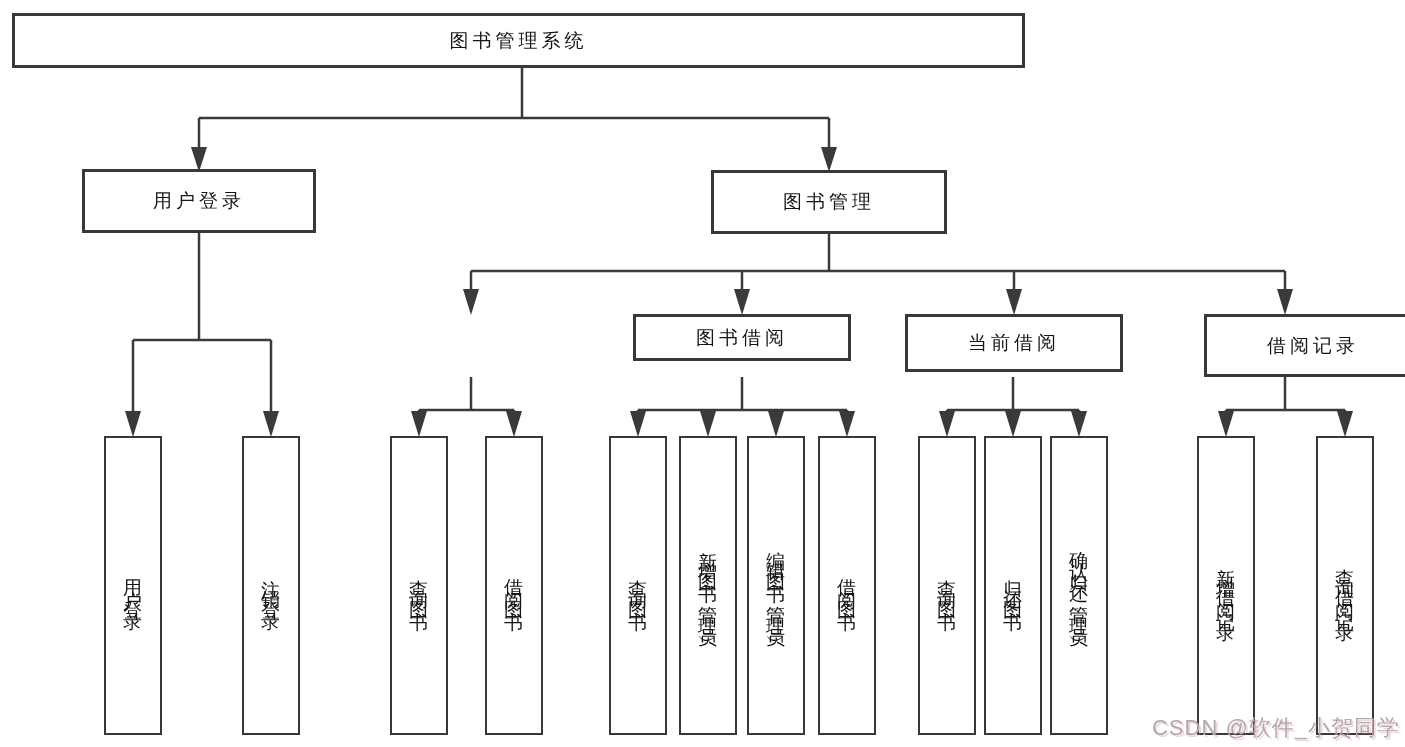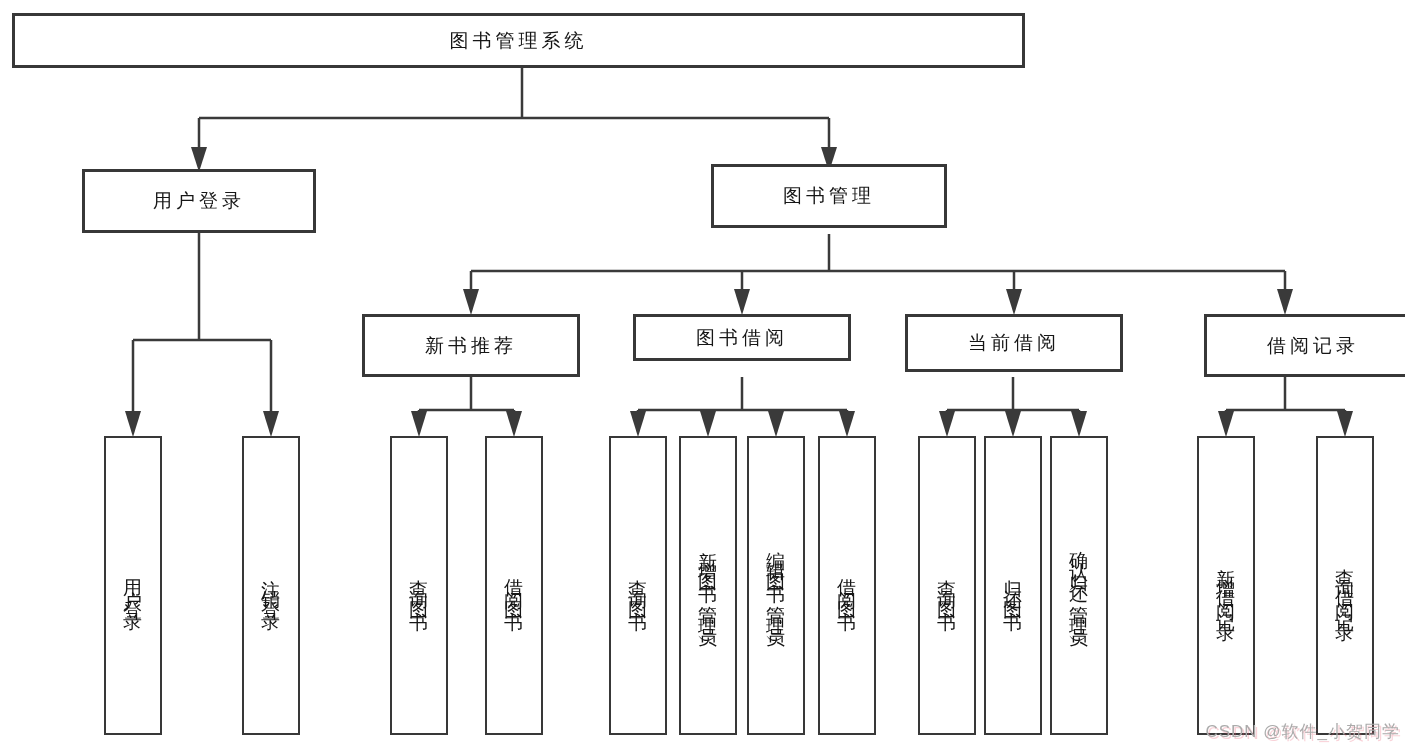--- a/index.html
+++ b/index.html
@@ -15,21 +15,21 @@
     border:3px solid #383838;display:flex;align-items:center;justify-content:center;
     font-size:19px;letter-spacing:4px;color:#161616;white-space:nowrap;z-index:2;
   }
   .leaf{border-width:2px;}
   .leaf .v{
     writing-mode:vertical-rl;text-orientation:mixed;
     font-size:19px;letter-spacing:11px;line-height:1;white-space:normal;
   }
   .watermark{
     position:absolute;right:5px;bottom:4px;z-index:3;
-    font-size:17px;letter-spacing:1px;color:#ababab;
+    font-size:22px;letter-spacing:1px;color:#ababab;
     text-shadow:2px 2px 0 rgba(233,94,116,0.28);
   }
 </style>
 </head>
 <body>
 
 <div class="stage">
 
   <svg class="connectors" viewBox="0 0 1405 747">
     <g>
@@ -70,23 +70,22 @@
     <g>
       <path d="M1285 377 V410 M1226 410 H1345 M1226 410 V413 M1345 410 V413"></path>
       <polygon points="1218,411 1234,411 1226,437"></polygon>
       <polygon points="1337,411 1353,411 1345,437"></polygon>
     </g>
   </svg>
 
   <div class="node" style="left:12px;top:13px;width:1013px;height:55px">图书管理系统</div>
 
   <div class="node" style="left:82px;top:169px;width:234px;height:64px">用户登录</div>
-  <div class="node" style="left:711px;top:164px;width:236px;height:64px">图书管理</div>
+  <div class="node" style="left:711px;top:170px;width:236px;height:64px">图书管理</div>
 
-  <div class="node" style="left:362px;top:314px;width:218px;height:63px">新书推荐</div>
   <div class="node" style="left:633px;top:314px;width:218px;height:47px">图书借阅</div>
   <div class="node" style="left:905px;top:314px;width:218px;height:58px">当前借阅</div>
   <div class="node" style="left:1204px;top:314px;width:218px;height:63px">借阅记录</div>
 
   <div class="node leaf" style="left:104px;top:436px;width:58px;height:299px">
     <span class="v">用户登录</span>
   </div>
   <div class="node leaf" style="left:242px;top:436px;width:58px;height:299px">
     <span class="v">注销登录</span>
   </div>

